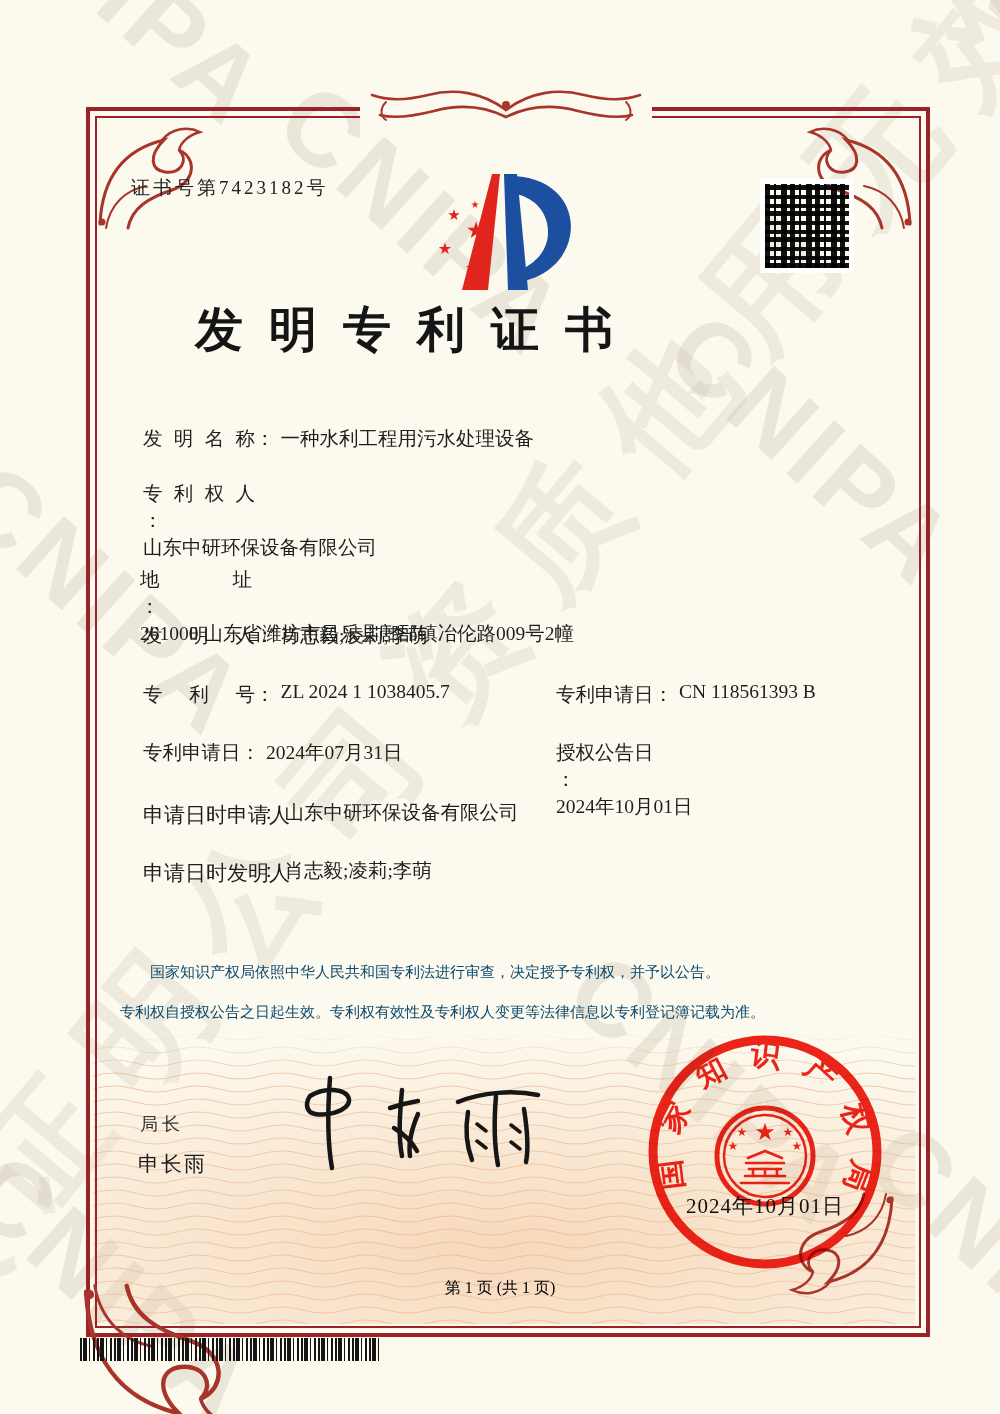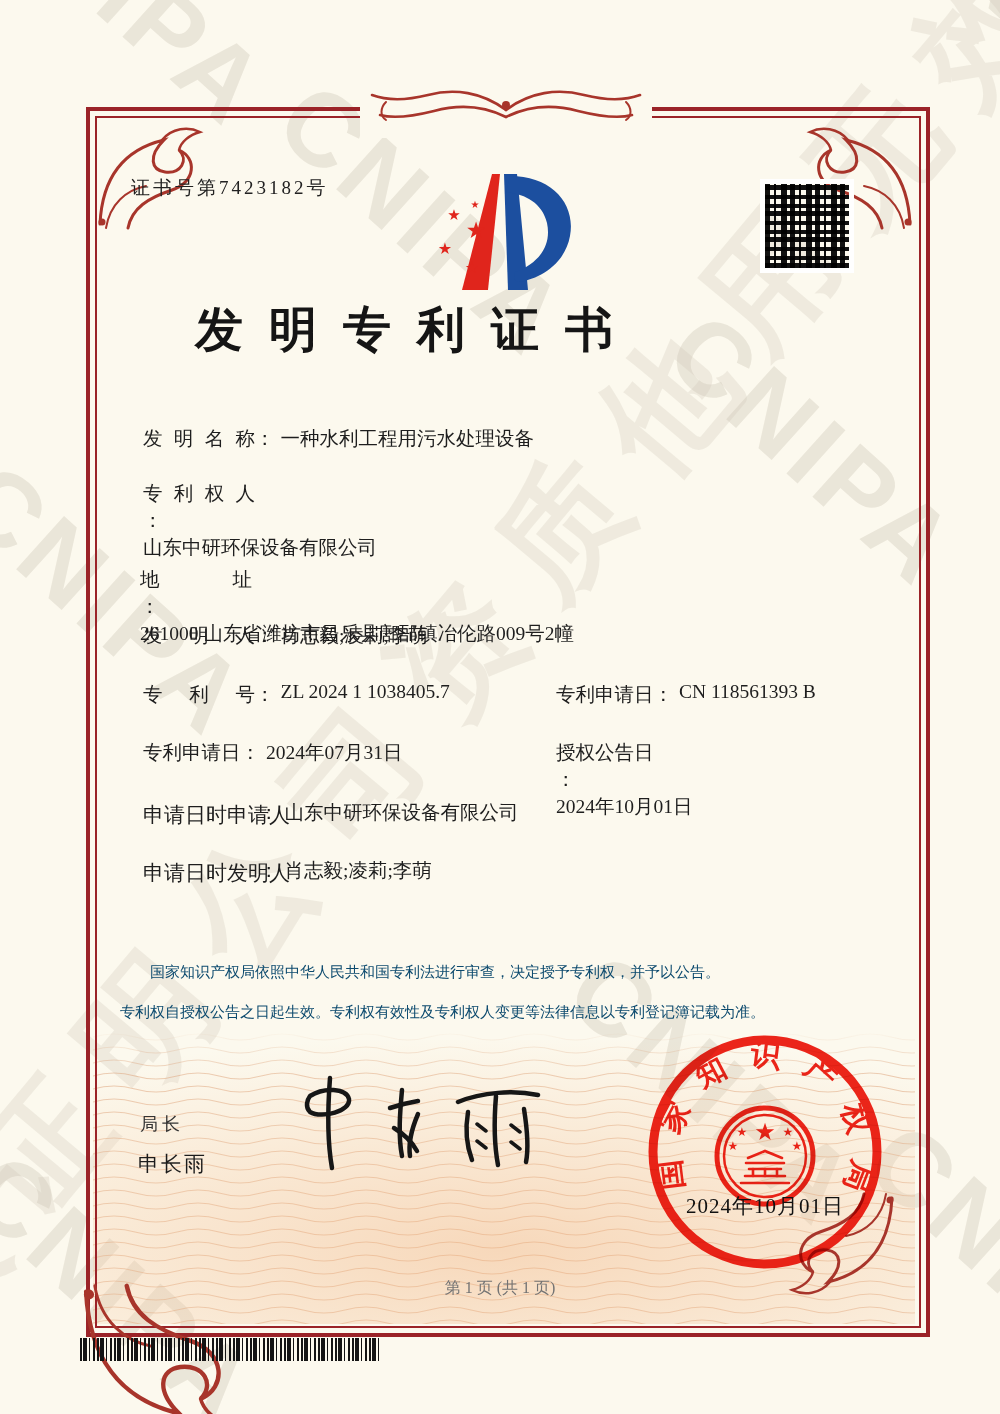--- a/index.html
+++ b/index.html
@@ -57,21 +57,21 @@
          background:radial-gradient(115% 95% at 50% 74%,rgba(242,183,135,.50),rgba(247,214,182,.28) 55%,rgba(252,244,230,0) 80%);}
 
   .sig-position{position:absolute;left:140px;top:1112px;font-size:18px;color:#333;z-index:4;letter-spacing:4px;}
   .sig-name{position:absolute;left:138px;top:1150px;font-size:21px;color:#1c1c1c;z-index:4;letter-spacing:2px;}
   .signature{position:absolute;left:290px;top:1062px;z-index:4;}
 
   .seal{position:absolute;left:645px;top:1032px;z-index:5;opacity:.95;mix-blend-mode:multiply;}
   .seal-date{position:absolute;left:645px;top:1192px;width:240px;text-align:center;font-size:21px;
              color:#111;z-index:6;letter-spacing:1px;}
 
-  .page-info{position:absolute;left:0;top:1278px;width:1000px;text-align:center;font-size:16px;color:#737373;z-index:4;}
+  .page-info{position:absolute;left:0;top:1278px;width:1000px;text-align:center;font-size:16px;color:#000000;z-index:4;}
 
   .barcode{position:absolute;left:80px;top:1338px;width:302px;height:23px;z-index:4;background:
      repeating-linear-gradient(90deg,#141414 0 2px,transparent 2px 3px,#141414 3px 7px,transparent 7px 9px,
      #141414 9px 10px,transparent 10px 13px,#141414 13px 15px,transparent 15px 17px);}
 </style>
 </head>
 <body>
 
 <div id="page">
 

